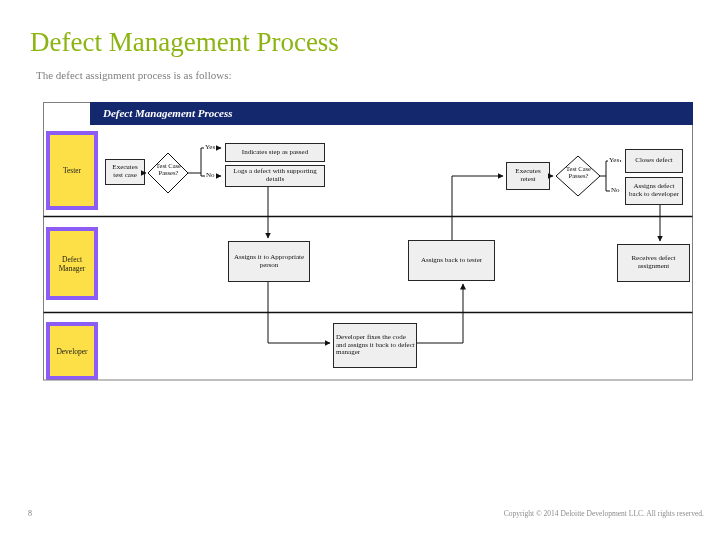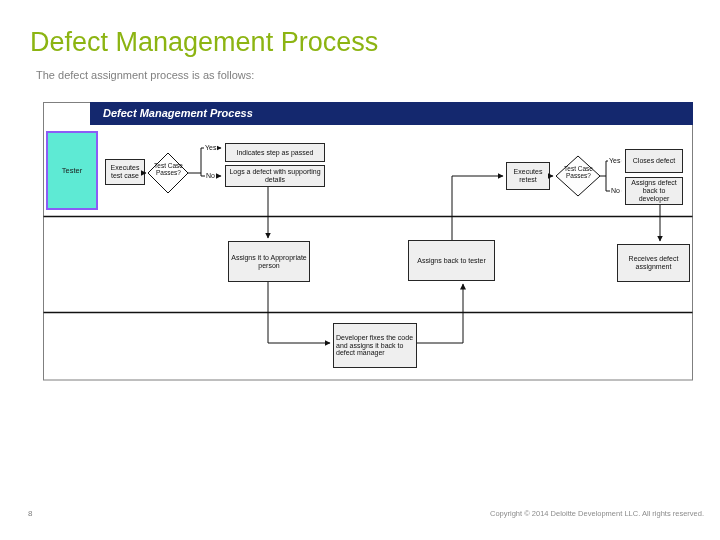--- a/index.html
+++ b/index.html
@@ -1,33 +1,33 @@
 <!DOCTYPE html>
 <html><head>
 <meta charset="utf-8">
 <style>
   html,body { margin:0; padding:0; background:#fff; }
   .slide {
     position:relative; width:720px; height:540px; background:#ffffff;
-    font-family:Liberation Sans, sans-serif; overflow:hidden;
+    font-family:Liberation Serif, serif; overflow:hidden;
   }
   .slide-title {
     position:absolute; left:30px; top:27px; font-size:27px; font-weight:400;
     color:#8CB412; letter-spacing:0px; white-space:nowrap;
   }
   .slide-subtitle {
     position:absolute; left:36px; top:69px; font-size:11px; color:#7f7f7f; white-space:nowrap;
   }
   .diagram-header {
     position:absolute; left:90px; top:102px; width:603px; height:23px;
     background:#14286E; color:#ffffff; font-size:11px; font-weight:bold; font-style:italic;
     line-height:23px; padding-left:13px; box-sizing:border-box; z-index:3;
   }
   .lane-label {
-    position:absolute; background:#5eead4; border:2px solid #8b5cf6; box-sizing:border-box;
+    position:absolute; background:#fde047; border:4px solid #8b5cf6; box-sizing:border-box;
     display:flex; align-items:center; justify-content:center; text-align:center;
     font-size:7.5px; color:#1a1a1a; z-index:1; line-height:1.2; padding:2px;
   }
   .node {
     position:absolute; background:#efefef; border:1px solid #262626; box-sizing:border-box;
     display:flex; align-items:center; justify-content:center; text-align:center;
     font-size:7px; line-height:1.12; color:#111; z-index:1; padding:1px;
   }
   .node.left-align { justify-content:flex-start; text-align:left; padding-left:2px; }
   .flow-svg { position:absolute; left:0; top:0; z-index:2; pointer-events:none; }
@@ -45,20 +45,22 @@
 <body>
 
 <div class="slide">
 
   <div class="slide-title">Defect Management Process</div>
   <div class="slide-subtitle">The defect assignment process is as follows:</div>
 
   <div class="diagram-header">Defect Management Process</div>
 
   <div class="lane-label" style="left:46px; top:131px; width:52px; height:79px;">Tester</div>
+  <div class="lane-label" style="left:46px; top:227px; width:52px; height:73px;">Defect Manager</div>
+  <div class="lane-label" style="left:46px; top:322px; width:52px; height:58px;">Developer</div>
 
   <div class="node" style="left:105px; top:159px; width:40px; height:26px;">Executes test case</div>
   <div class="node" style="left:225px; top:143px; width:100px; height:19px;">Indicates step as passed</div>
   <div class="node" style="left:225px; top:165px; width:100px; height:22px;">Logs a defect with supporting details</div>
   <div class="node" style="left:228px; top:241px; width:82px; height:41px;">Assigns it to Appropriate person</div>
   <div class="node left-align" style="left:333px; top:323px; width:84px; height:45px;">Developer fixes the code and assigns it back to defect manager</div>
   <div class="node" style="left:408px; top:240px; width:87px; height:41px;">Assigns back to tester</div>
   <div class="node" style="left:506px; top:162px; width:44px; height:28px;">Executes retest</div>
   <div class="node" style="left:625px; top:149px; width:58px; height:24px;">Closes defect</div>
   <div class="node" style="left:625px; top:177px; width:58px; height:28px;">Assigns defect back to developer</div>

